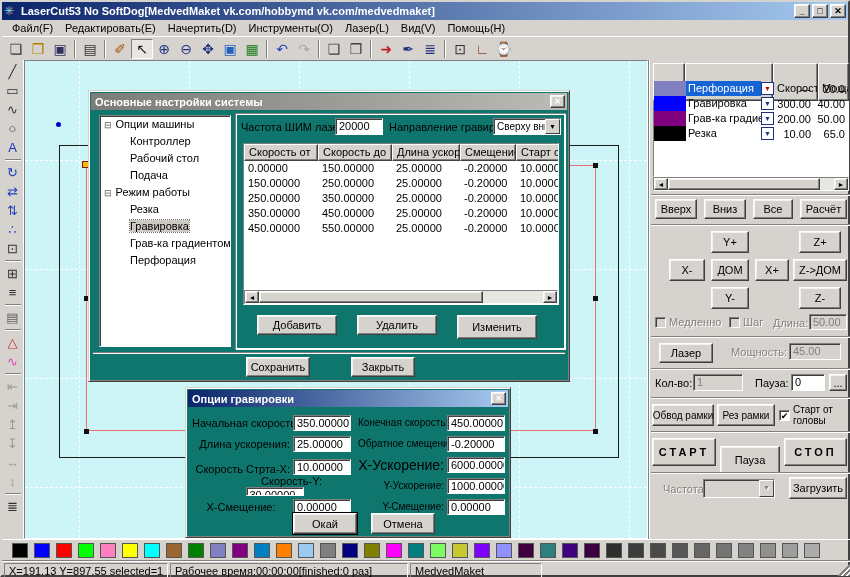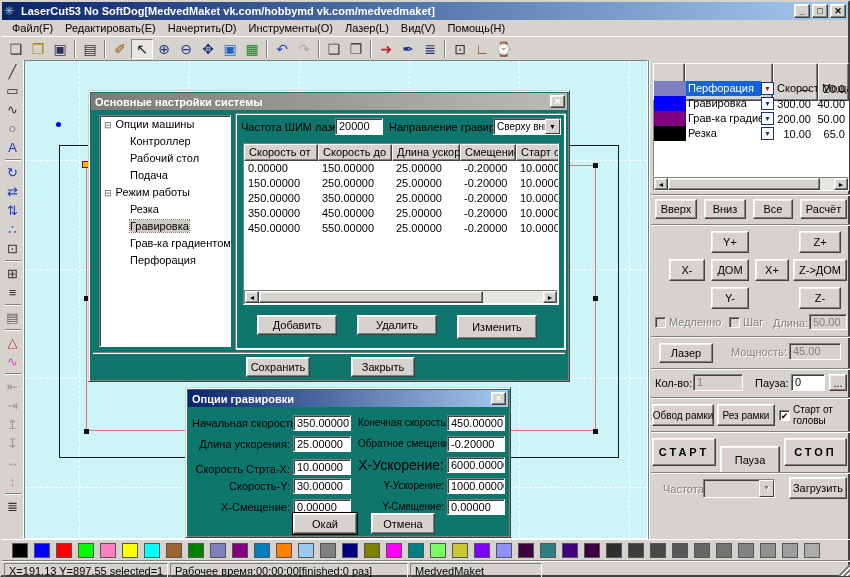--- a/index.html
+++ b/index.html
@@ -491,27 +491,27 @@
         <div style="display:flex;align-items:center;height:21px;">
           <span style="width:98px;text-align:right;white-space:nowrap;">Длина ускорения:</span>
           <div class="inputbox" style="margin-left:3px;width:58px;height:16px;">25.00000</div>
         </div>
 
         <div style="display:flex;align-items:flex-end;height:21px;">
           <span style="width:98px;text-align:right;white-space:nowrap;">Скорость Стрта-X:</span>
           <div class="inputbox" style="margin-left:3px;width:58px;height:16px;">10.00000</div>
         </div>
 
-        <div style="display:flex;align-items:center;height:21px;">
+        <div style="display:flex;align-items:center;height:21px;flex-direction:column;">
           <span style="width:98px;text-align:right;white-space:nowrap;">Скорость-Y:</span>
           <div class="inputbox" style="margin-left:3px;width:58px;height:16px;">30.00000</div>
         </div>
 
         <div style="display:flex;align-items:center;height:21px;">
-          <span style="width:98px;text-align:right;white-space:nowrap;">X-Смещение:</span>
+          <span style="width:98px;text-align:center;white-space:nowrap;">X-Смещение:</span>
           <div class="inputbox" style="margin-left:3px;width:58px;height:16px;">0.00000</div>
         </div>
 
     </div>
     <div style="position:absolute;left:172px;top:24px;width:150px;">
 
         <div style="display:flex;align-items:center;height:21px;">
           <span style="width:86px;text-align:right;white-space:nowrap;font-size:10px;">Конечная скорость:</span>
           <div class="inputbox" style="margin-left:3px;width:58px;height:16px;">450.00000</div>
         </div>

